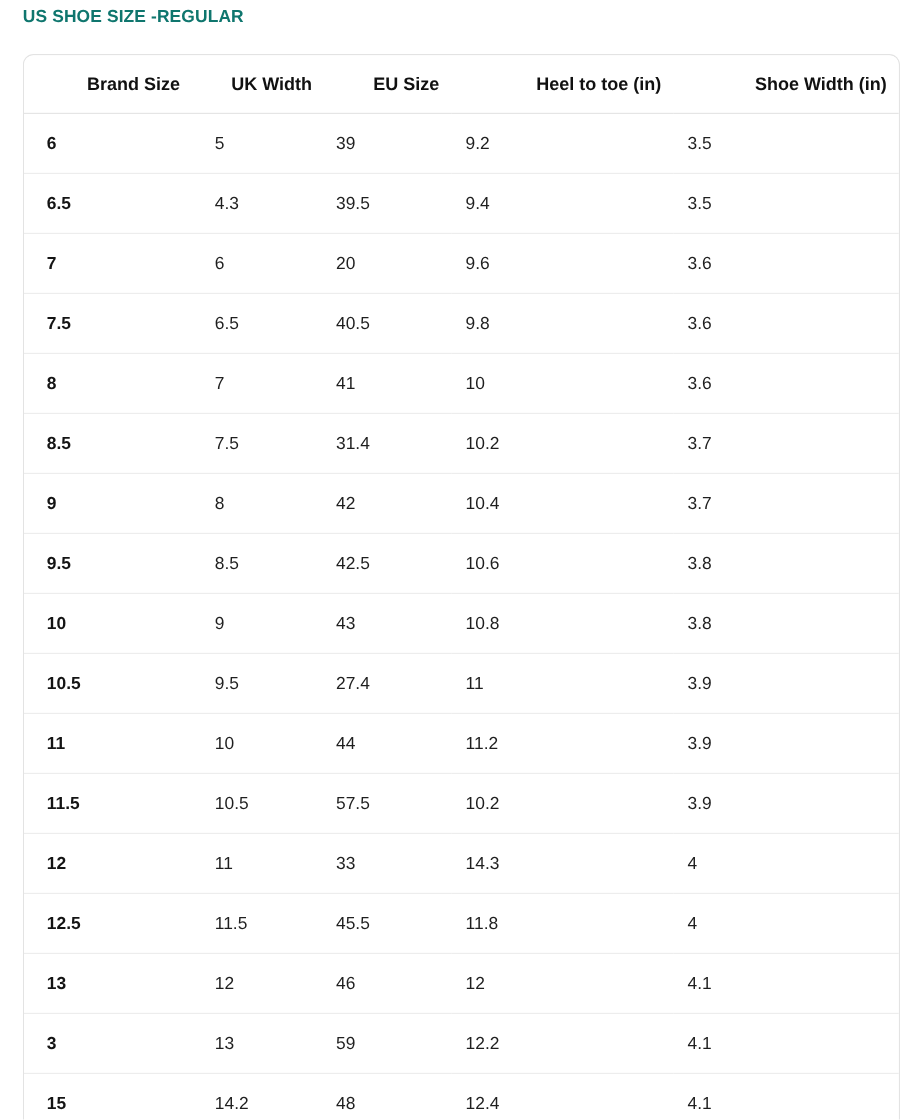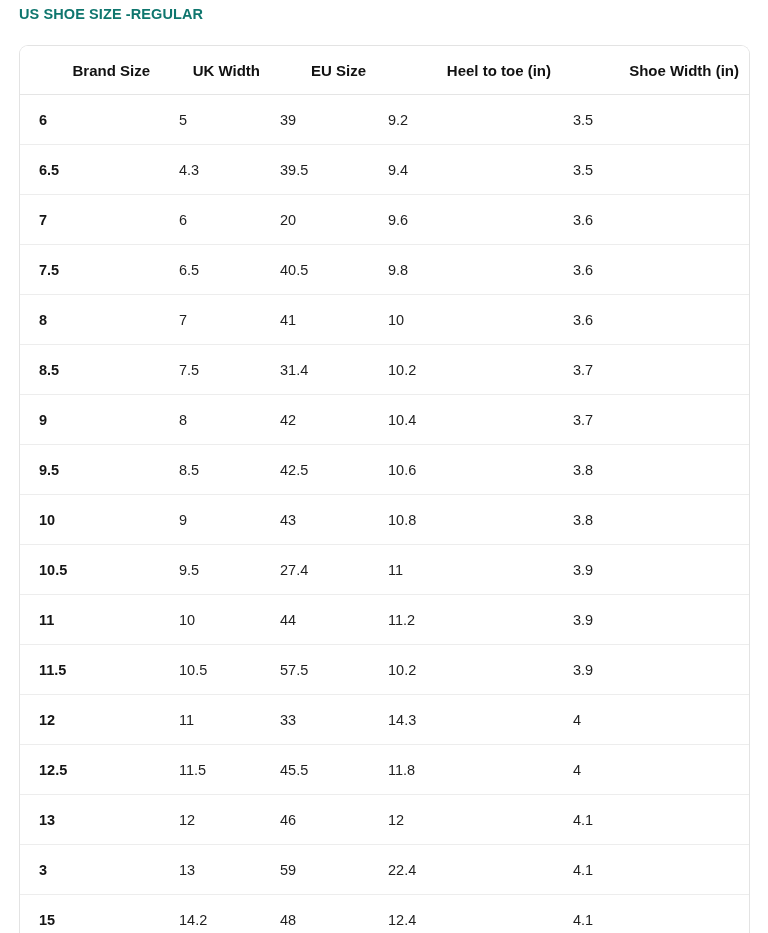--- a/index.html
+++ b/index.html
@@ -243,21 +243,21 @@
             <td class="brand-cell">13</td>
             <td>12</td>
             <td>46</td>
             <td>12</td>
             <td>4.1</td>
           </tr>
           <tr>
             <td class="brand-cell">3</td>
             <td>13</td>
             <td>59</td>
-            <td>22.4</td>
+            <td>12.2</td>
             <td>4.1</td>
           </tr>
           <tr>
             <td class="brand-cell">15</td>
             <td>14.2</td>
             <td>48</td>
             <td>12.4</td>
             <td>4.1</td>
           </tr>
         </tbody>

